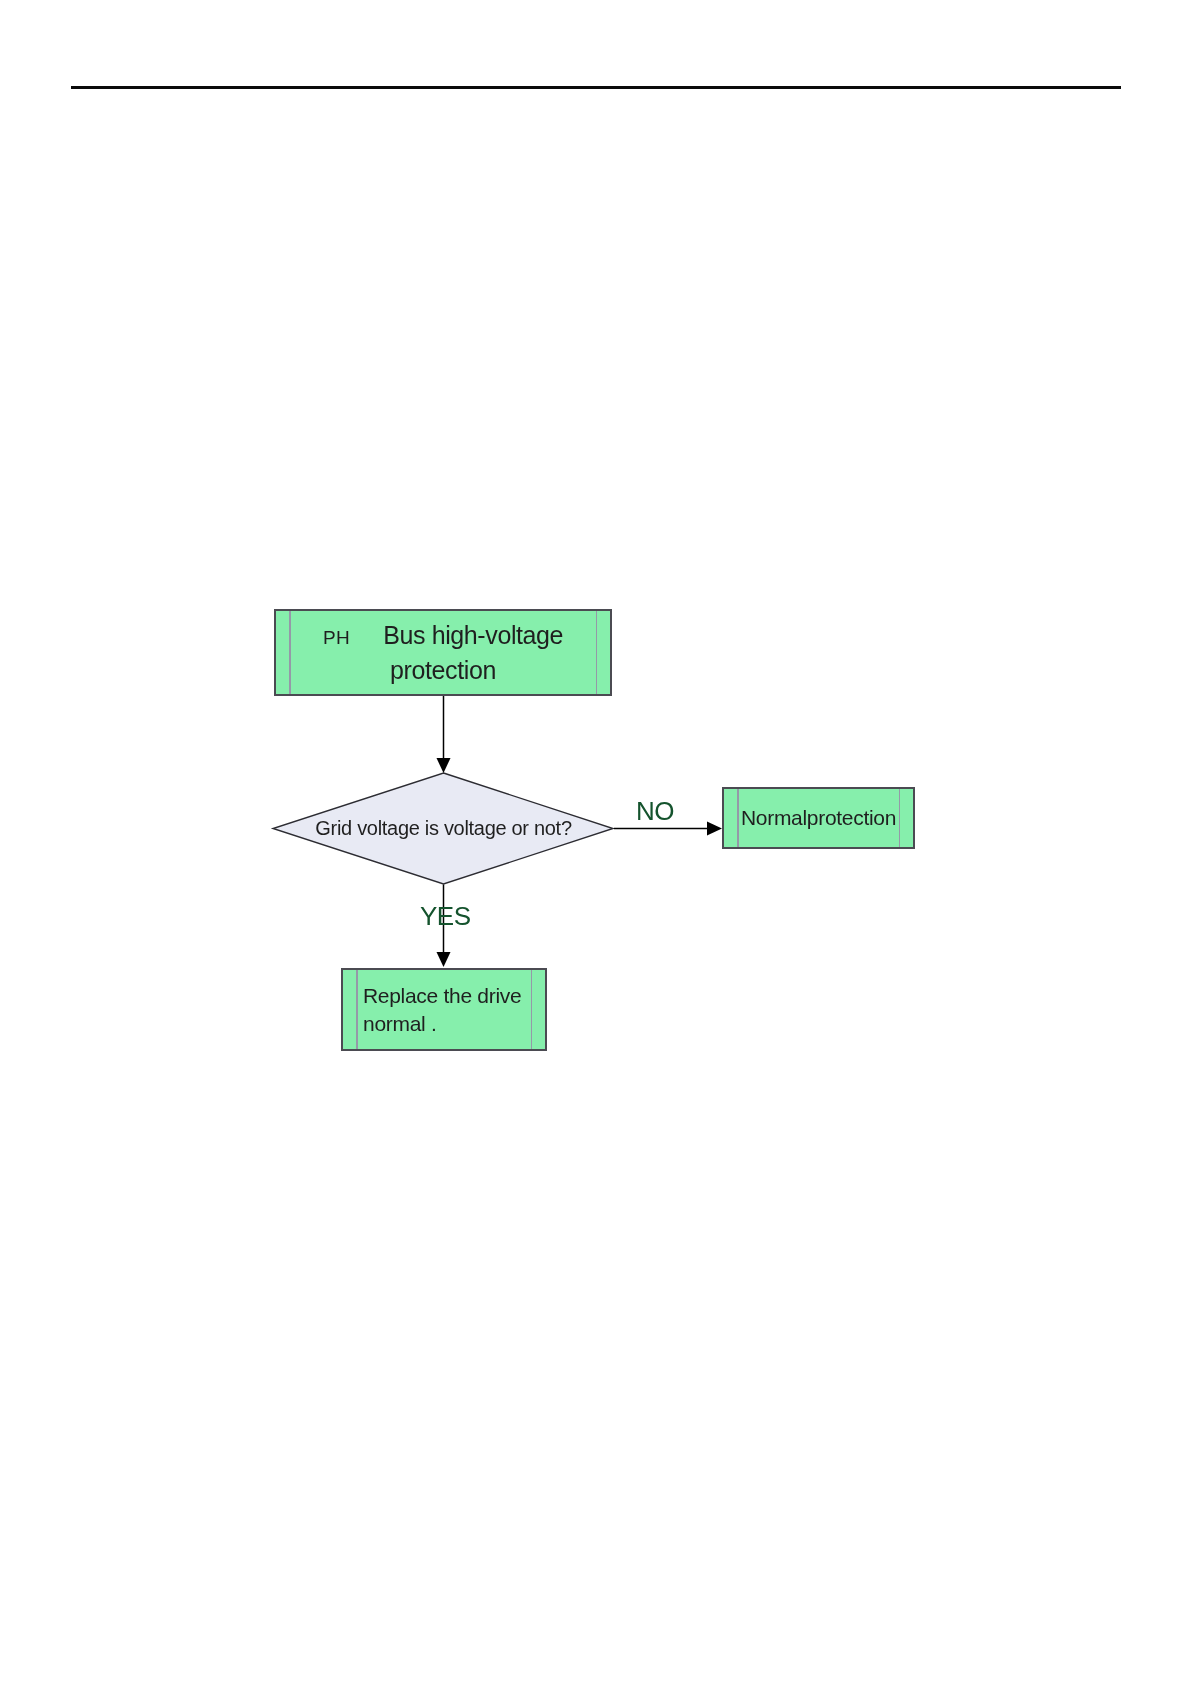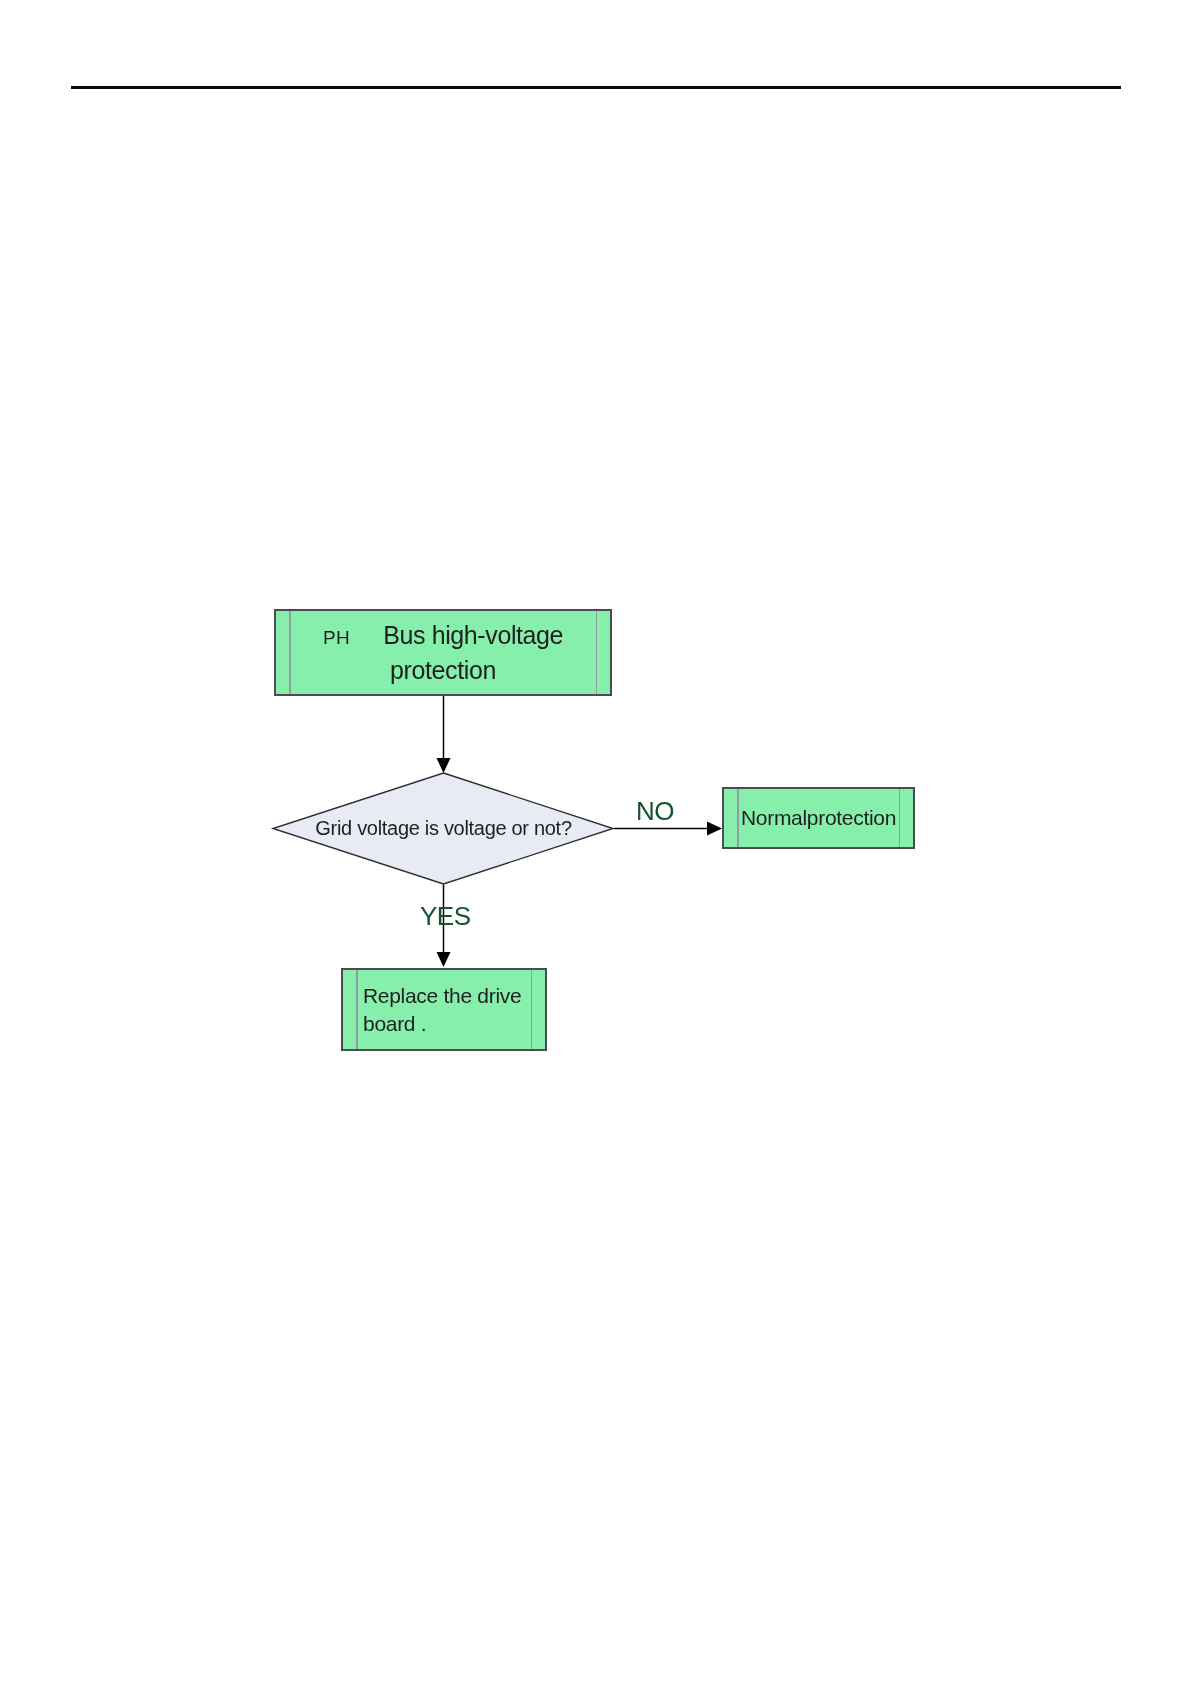--- a/index.html
+++ b/index.html
@@ -176,16 +176,16 @@
     <span class="innerline l"></span>
     <span class="innerline r"></span>
     <div>Normal</div>
     <div>protection</div>
   </div>
 
   <div class="node node-replace">
     <span class="innerline l"></span>
     <span class="innerline r"></span>
     <div>Replace the drive</div>
-    <div>board .</div>
+    <div>normal .</div>
   </div>
 
 </div>
 
 </body></html>

